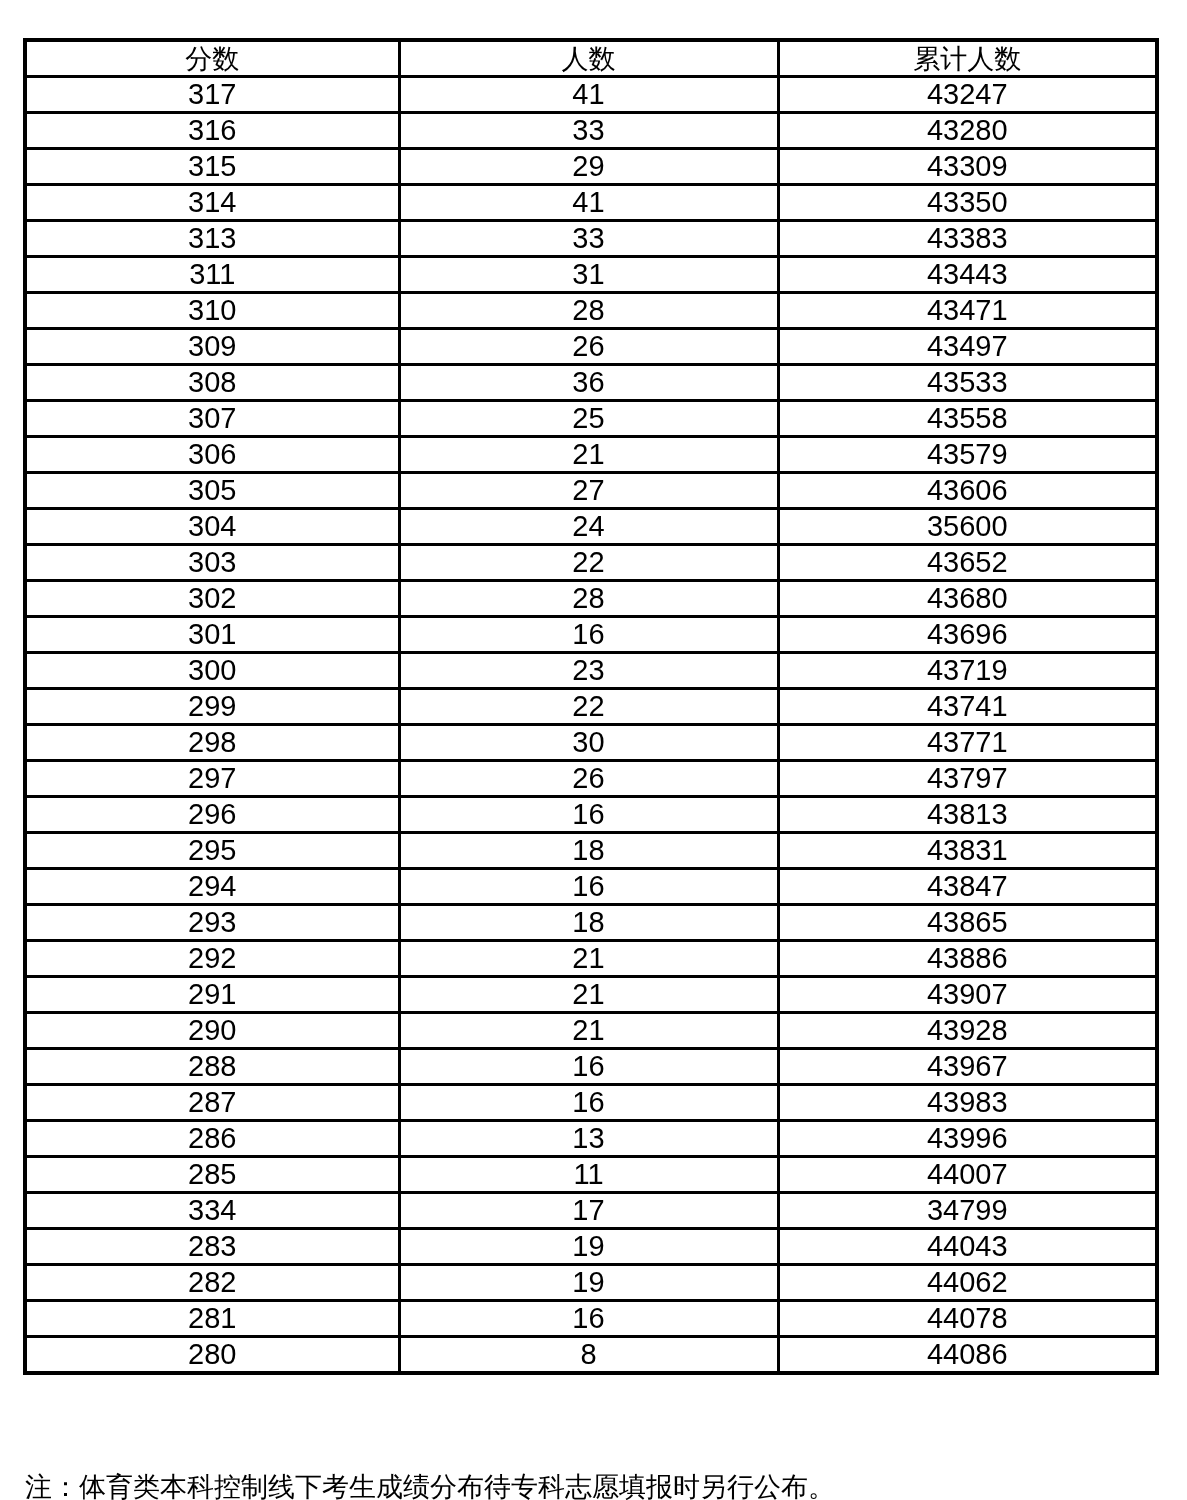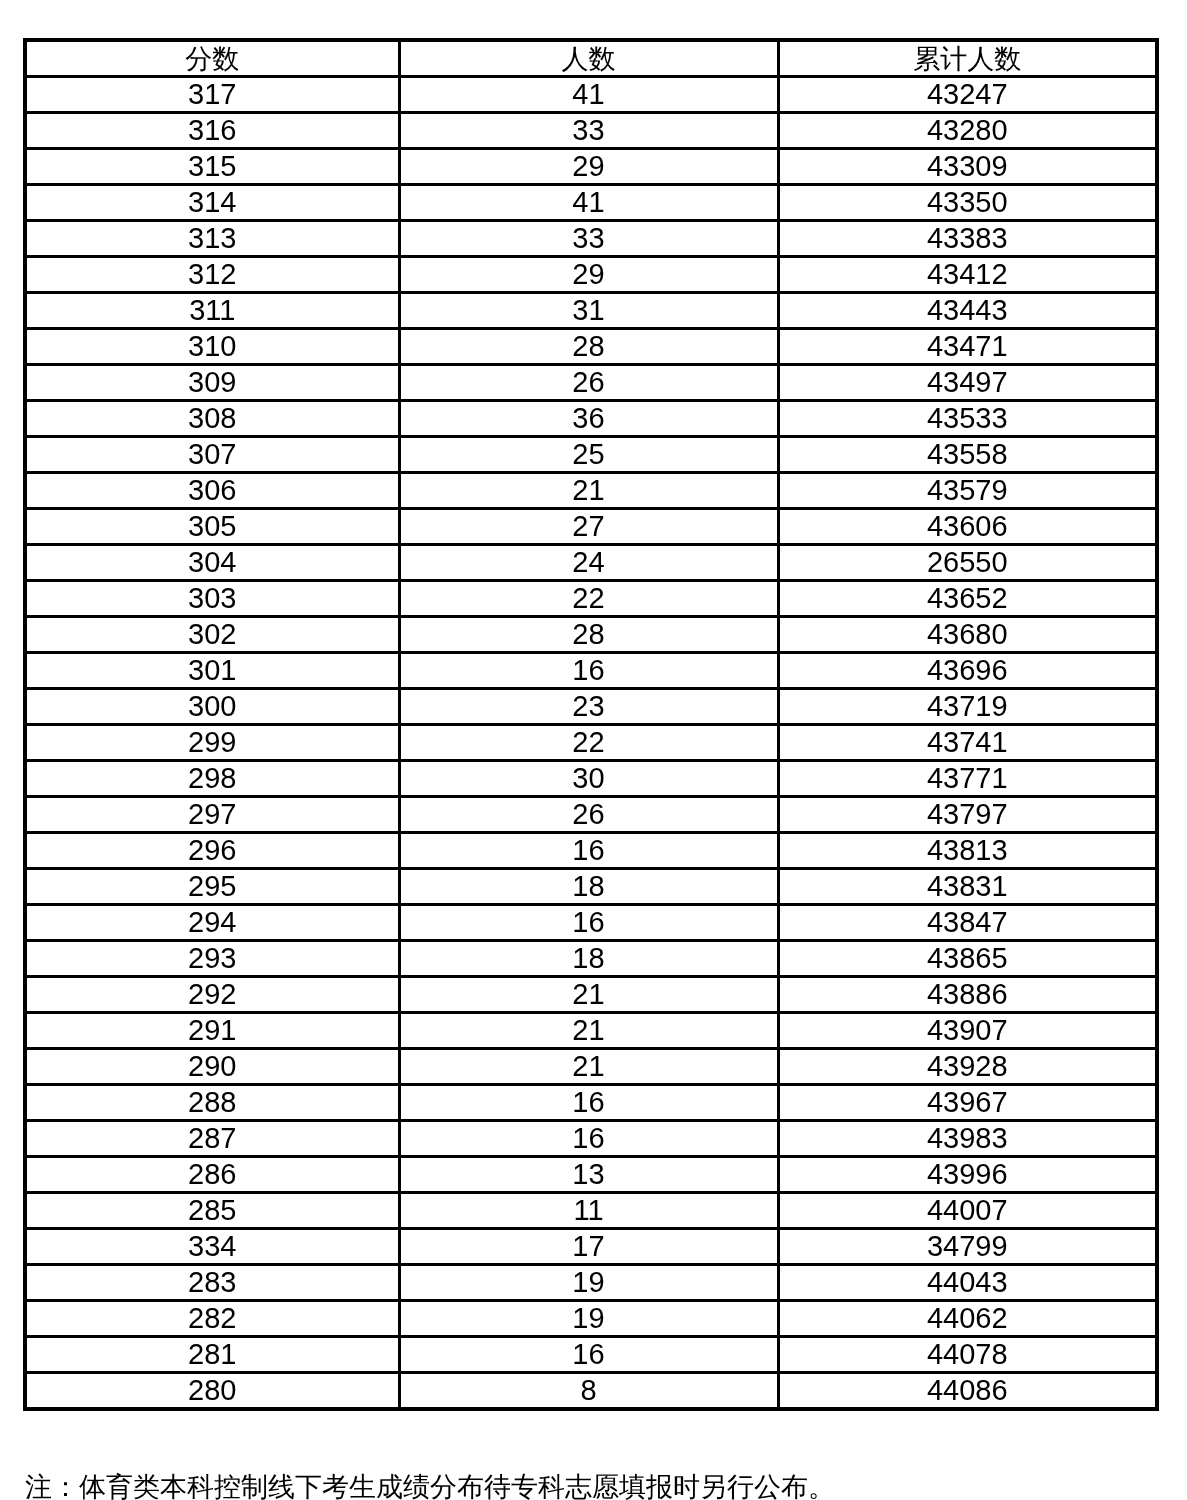--- a/index.html
+++ b/index.html
@@ -97,25 +97,20 @@
           <td>314</td>
           <td>41</td>
           <td>43350</td>
         </tr>
         <tr>
           <td>313</td>
           <td>33</td>
           <td>43383</td>
         </tr>
         <tr>
-          <td>312</td>
-          <td>29</td>
-          <td>43412</td>
-        </tr>
-        <tr>
           <td>311</td>
           <td>31</td>
           <td>43443</td>
         </tr>
         <tr>
           <td>310</td>
           <td>28</td>
           <td>43471</td>
         </tr>
         <tr>
@@ -139,21 +134,21 @@
           <td>43579</td>
         </tr>
         <tr>
           <td>305</td>
           <td>27</td>
           <td>43606</td>
         </tr>
         <tr>
           <td>304</td>
           <td>24</td>
-          <td>26550</td>
+          <td>35600</td>
         </tr>
         <tr>
           <td>303</td>
           <td>22</td>
           <td>43652</td>
         </tr>
         <tr>
           <td>302</td>
           <td>28</td>
           <td>43680</td>

